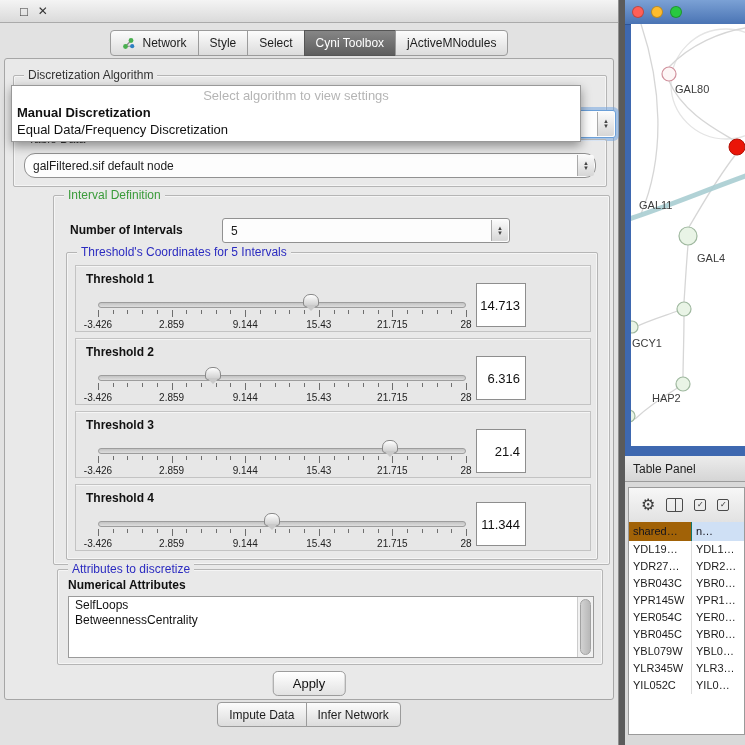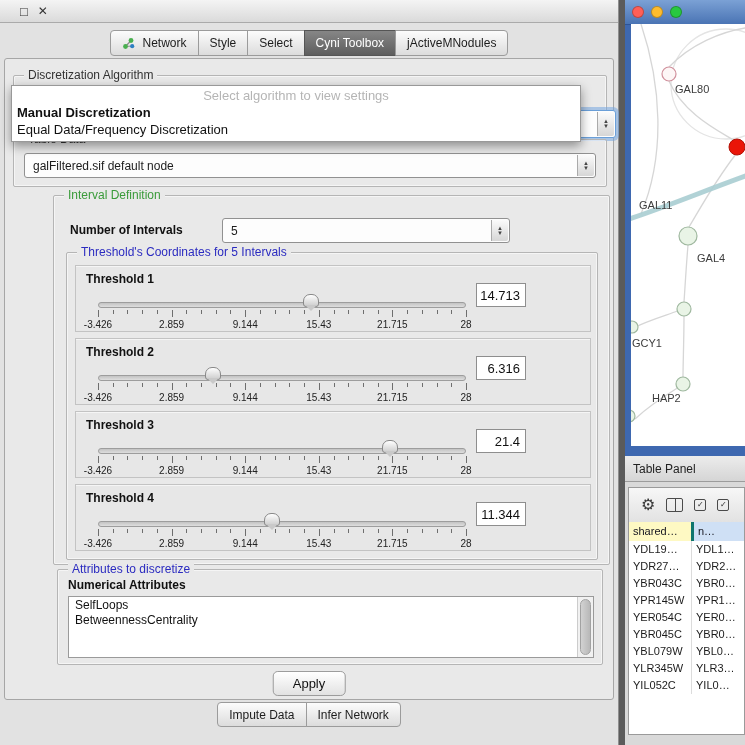--- a/index.html
+++ b/index.html
@@ -52,21 +52,21 @@
   .algo-combo .combo-text{color:#b5b5b5;}
   .algo-popup{position:absolute;left:6px;top:26px;width:568px;background:#fff;
     border:1px solid #999;box-shadow:0 4px 10px rgba(0,0,0,.4);z-index:10;
     font-size:13px;padding-bottom:3px;}
   .popup-placeholder{text-align:center;color:#b5b5b5;padding:2px 0 1px;}
   .algo-option{padding:1px 5px;color:#111;}
   .algo-option.bold{font-weight:bold;}
 
   
   .tabledata-group{left:8px;top:80px;width:592px;height:46px;}
-  .tabledata-combo{left:10px;top:13px;right:10px;height:23px;}
+  .tabledata-combo{left:10px;top:13px;right:10px;height:23px;border-radius:11px;}
 
   
   .interval-group{left:48px;top:136px;width:555px;height:368px;}
   .intervals-label{position:absolute;left:16px;top:27px;font-size:12px;font-weight:bold;color:#111;}
   .intervals-combo{left:168px;top:22px;width:278px;height:23px;}
   .thresholds-group{left:12px;top:56px;width:530px;height:306px;}
   .thresholds-col{position:absolute;left:8px;top:12px;right:6px;bottom:8px;
     display:flex;flex-direction:column;gap:6px;}
   .threshold{position:relative;height:66px;background:#e7e7e7;border:1px solid #c3c3c3;
     box-shadow:inset 0 1px 0 rgba(255,255,255,.6);}
@@ -77,21 +77,21 @@
   .ticks{position:absolute;left:0;right:0;top:18px;height:8px;}
   .tick{position:absolute;top:0;width:1px;height:4px;background:#6e6e6e;}
   .tick.major{height:7px;}
   .scale-labels{position:absolute;left:0;right:0;top:27px;height:11px;}
   .scale-labels span{position:absolute;transform:translateX(-50%);font-size:10px;color:#222;white-space:nowrap;}
   .thumb{position:absolute;top:2px;width:14px;height:11px;border:1px solid #898989;
     border-radius:7px 7px 3px 3px;background:linear-gradient(#fefefe,#cdcdcd);}
   .thumb::after{content:"";position:absolute;left:1px;top:10px;width:0;height:0;
     border-left:6px solid transparent;border-right:6px solid transparent;
     border-top:6px solid #c9c9c9;}
-  .value-box{position:absolute;right:64px;top:17px;width:50px;height:24px;background:#fff;
+  .value-box{position:absolute;right:64px;top:17px;width:50px;height:44px;background:#fff;
     border:1px solid #8e8e8e;font-size:13px;color:#111;display:flex;align-items:center;
     justify-content:flex-end;padding-right:5px;box-sizing:border-box;}
 
   
   .attributes-group{left:52px;top:510px;width:544px;height:94px;}
   .attr-label{position:absolute;left:10px;top:8px;font-size:12px;font-weight:bold;color:#111;}
   .attr-list{position:absolute;left:10px;top:26px;width:524px;height:60px;background:#fff;
     border:1px solid #9a9a9a;overflow:hidden;}
   .attr-item{font-size:12px;color:#111;padding:1px 6px 0;white-space:nowrap;}
   .attr-scroll{position:absolute;right:0;top:0;bottom:0;width:15px;background:#f1f1f1;
@@ -129,21 +129,21 @@
     border:1px solid #9a9a9a;overflow:hidden;}
   .t-toolbar{position:absolute;left:0;right:0;top:0;height:34px;
     background:linear-gradient(#f7f7f7,#e2e2e2);border-bottom:1px solid #c0c0c0;
     display:flex;align-items:center;gap:11px;padding-left:12px;}
   .gear{font-size:16px;color:#3a3a3a;line-height:16px;}
   .col-icon{width:15px;height:12px;border:1.5px solid #4a4a4a;border-radius:2px;position:relative;}
   .col-icon::before{content:"";position:absolute;left:50%;top:0;bottom:0;width:1.5px;background:#4a4a4a;}
   .check-icon{width:10px;height:10px;border:1.5px solid #4a4a4a;border-radius:2px;
     font-size:8px;line-height:9px;text-align:center;color:#2a2a2a;}
   .t-header{position:absolute;left:0;right:0;top:34px;height:19px;display:flex;font-size:11px;}
-  .t-header .h1{width:58px;background:#fef9c3;border-right:3px solid #0f766e;
+  .t-header .h1{width:58px;background:#a16207;border-right:1px solid #0f766e;
     padding-left:4px;line-height:19px;color:#14141e;overflow:hidden;white-space:nowrap;}
   .t-header .h2{flex:1;background:#cfe0f5;padding-left:4px;line-height:19px;color:#14141e;
     overflow:hidden;white-space:nowrap;}
   .t-rows{position:absolute;left:0;right:0;top:53px;bottom:0;background:#fff;overflow:hidden;}
   .trow{display:flex;height:17px;font-size:11px;line-height:17px;color:#1c1c1c;}
   .trow .c1{width:58px;border-right:1px solid #dcdcdc;padding-left:4px;overflow:hidden;white-space:nowrap;}
   .trow .c2{flex:1;padding-left:4px;overflow:hidden;white-space:nowrap;}
 </style>
 </head>
 <body>

